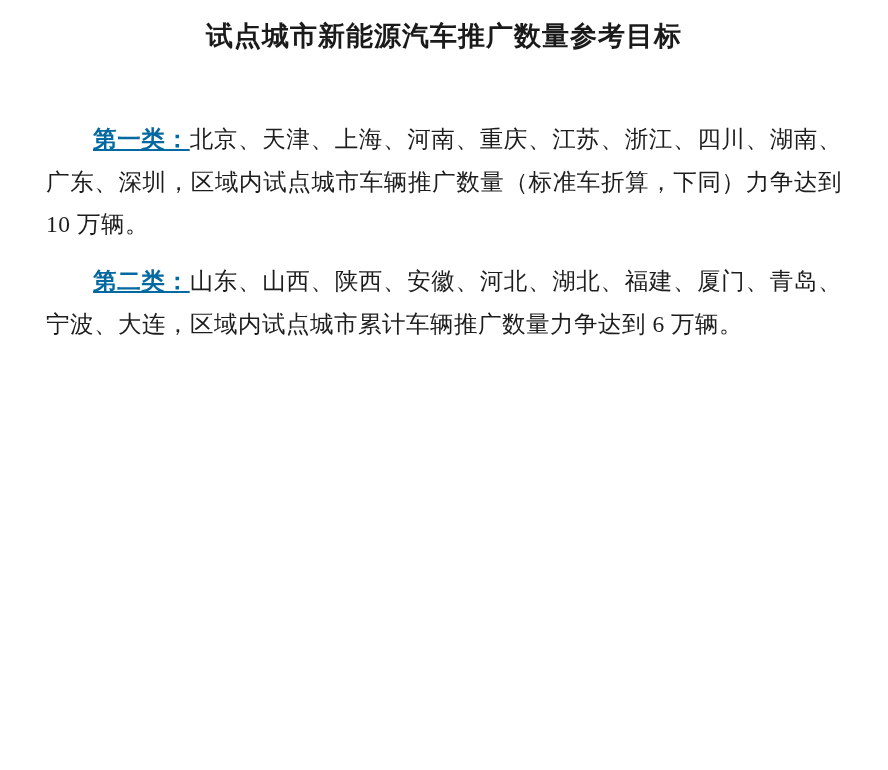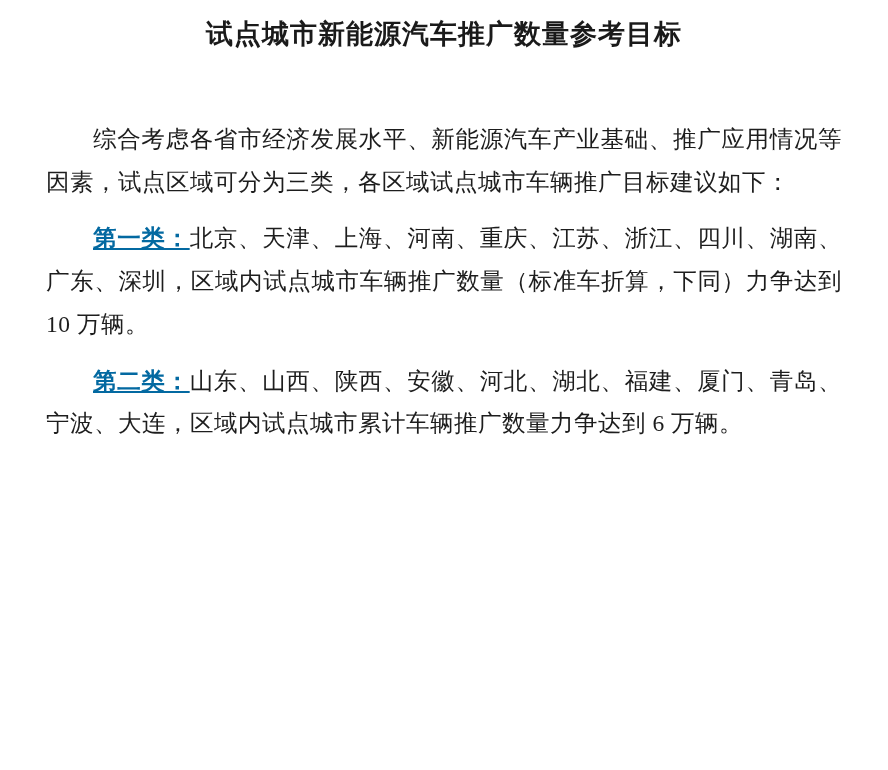--- a/index.html
+++ b/index.html
@@ -16,21 +16,21 @@
   }
   .page {
     width: 888px;
     height: 770px;
     box-sizing: border-box;
     padding: 0;
     position: relative;
   }
   .doc-title {
     text-align: center;
-    font-family: Liberation Mono, monospace;
+    font-family: Liberation Serif, serif;
     font-weight: bold;
     font-size: 27px;
     letter-spacing: 1px;
     color: #1a1a1a;
     margin: 18px 0 0 0;
     padding: 0 40px;
     line-height: 1.4;
   }
   .body-block {
     margin-top: 62px;
@@ -59,23 +59,20 @@
 </style>
 </head>
 <body>
 
 <div class="page">
 
   <h1 class="doc-title">试点城市新能源汽车推广数量参考目标</h1>
 
   <div class="body-block">
 
-    <p class="para indent">
-      <span class="txt">综合考虑各省市经济发展水平、新能源汽车产业基础、推广应用情况等因素，试点区域可分为三类，各区域试点城市车辆推广目标建议如下：</span>
-    </p>
 
     <p class="para indent">
       <span class="label">第一类：</span><span class="txt">北京、天津、上海、河南、重庆、江苏、浙江、四川、湖南、广东、深圳，区域内试点城市车辆推广数量（标准车折算，下同）力争达到 10 万辆。</span>
     </p>
 
     <p class="para indent">
       <span class="label">第二类：</span><span class="txt">山东、山西、陕西、安徽、河北、湖北、福建、厦门、青岛、宁波、大连，区域内试点城市累计车辆推广数量力争达到 6 万辆。</span>
     </p>
 
 

